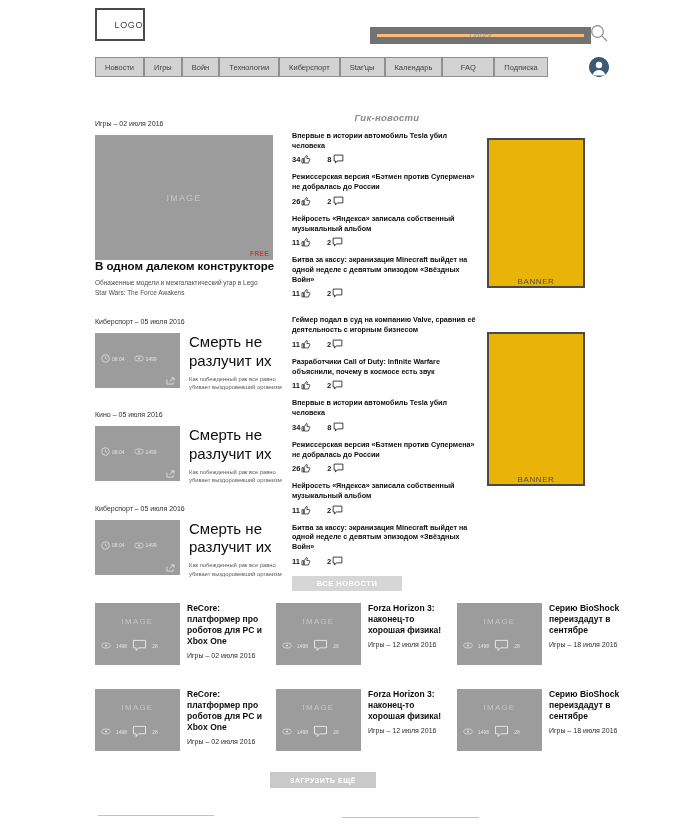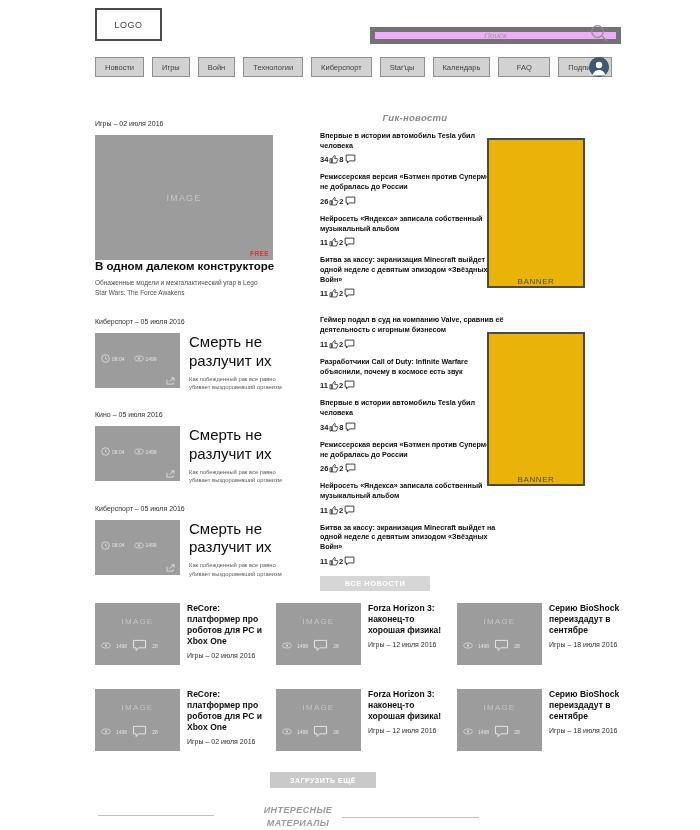--- a/index.html
+++ b/index.html
@@ -1,30 +1,30 @@
 <!DOCTYPE html>
 <html><head>
 <meta charset="utf-8">
 <style>
   * { margin:0; padding:0; box-sizing:border-box; }
   html,body { width:700px; background:#fff; }
   body { font-family:"Liberation Sans", sans-serif; position:relative; height:830px; color:#111; }
   .page { position:relative; width:700px; height:830px; overflow:hidden; background:#fff; }
 
   
-  .logo-box { position:absolute; left:95px; top:8px; width:67px; height:33px;
-    border:2px solid #4a4a4a; display:flex; align-items:center; justify-content:center;
+  .logo-box { position:absolute; left:95px; top:8px; width:50px; height:33px;
+    border:2px solid #4a4a4a; display:flex; align-items:center; justify-content:flex-end;
     font-size:9px; letter-spacing:.6px; color:#3f3f3f; background:#fff; }
   .search-wrap { position:absolute; left:370px; top:24px; width:238px; height:18px; }
-  .search-input { width:251px; height:17px; border:5px solid #737373; outline:none;
+  .search-input { width:221px; height:17px; border:7px solid #737373; outline:none;
     font-family:"Liberation Sans", sans-serif; font-size:8px; font-style:italic;
-    color:#666; text-align:center; background:#f0abfc; }
+    color:#666; text-align:center; background:#fdba74; }
   .search-input::placeholder { color:#999; font-style:italic; }
   .search-icon { position:absolute; right:0; top:0; width:18px; height:18px; cursor:pointer; }
-  .nav { position:absolute; left:95px; top:57px; width:480px; display:flex; gap:8px; }
+  .nav { position:absolute; left:95px; top:57px; width:480px; display:flex; }
   .nav-btn { background:#d2d2d2; border:1px solid #8f8f8f; color:#3f3f3f;
     font-size:7.5px; height:20px; padding:0 9px; display:flex; align-items:center;
     justify-content:center; white-space:nowrap; cursor:pointer; }
   .nav-btn.wide { min-width:52px; }
   .avatar { position:absolute; left:589px; top:57px; width:20px; height:20px;
     border-radius:50%; background:#3d5a73; overflow:hidden; cursor:pointer; }
 
   
   .left-col { position:absolute; left:95px; top:120px; width:190px; }
   .section-label { font-size:7px; color:#2e2e2e; }
@@ -40,27 +40,27 @@
   .video-card { margin-top:8px; display:flex; gap:9px; cursor:pointer; }
   .vc-thumb { width:85px; height:55px; background:#9c9c9c; position:relative; flex-shrink:0; }
   .vc-stats { position:absolute; left:6px; top:21px; right:4px; display:flex;
     align-items:center; gap:9px; color:#e2e2e2; font-size:5px; }
   .vc-stat { display:flex; align-items:center; gap:2px; }
   .vc-share { position:absolute; right:5px; bottom:3px; }
   .vc-title { font-size:15px; font-weight:normal; line-height:1.25; color:#0d0d0d; }
   .vc-sub { margin-top:4px; font-size:5.8px; line-height:1.45; color:#5a5a5a; }
 
   
-  .geek { position:absolute; left:292px; top:112px; width:190px;margin-left:28px; }
+  .geek { position:absolute; left:292px; top:112px; width:190px; }
   .geek-title { text-align:center; font-size:9.5px; font-weight:bold; font-style:italic;
     color:#8a8a8a; letter-spacing:.3px; }
   .news-item { margin-top:8px; }
   .news-item.group-start { margin-top:17px; }
   .news-title { font-size:7.2px; font-weight:bold; line-height:1.35; color:#0d0d0d; cursor:pointer; }
-  .news-stats { display:flex; margin-top:4px; align-items:flex-end; }
+  .news-stats { display:flex; gap:16px; margin-top:4px; align-items:flex-end; }
   .stat { display:flex; align-items:flex-end; gap:1px; font-size:7.5px; font-weight:bold;
     color:#141414; cursor:pointer; }
   .all-news-btn { margin-top:10px; width:110px; height:15px; background:#d6d6d6;
     border:none; color:#fff; font-family:"Liberation Sans", sans-serif; font-weight:bold;
     font-size:7.5px; letter-spacing:.5px; display:flex; align-items:center;
     justify-content:center; cursor:pointer; }
 
   
   .banner { position:absolute; left:487px; width:98px; border:2px solid #4a4a4a;
     background:#eab308; display:flex; align-items:flex-end; justify-content:center;
@@ -652,20 +652,16 @@
         </div>
       </div>
     </div>
 
   </div>
 
   <button class="load-more-btn">ЗАГРУЗИТЬ ЕЩЁ</button>
 
   <div class="footer">
     <div class="footer-line-left"></div>
-    <div class="footer-title">
-      <div>ИНТЕРЕСНЫЕ</div>
-      <div>МАТЕРИАЛЫ</div>
-    </div>
     <div class="footer-line-right"></div>
   </div>
 
 </div>
 
 </body></html>

